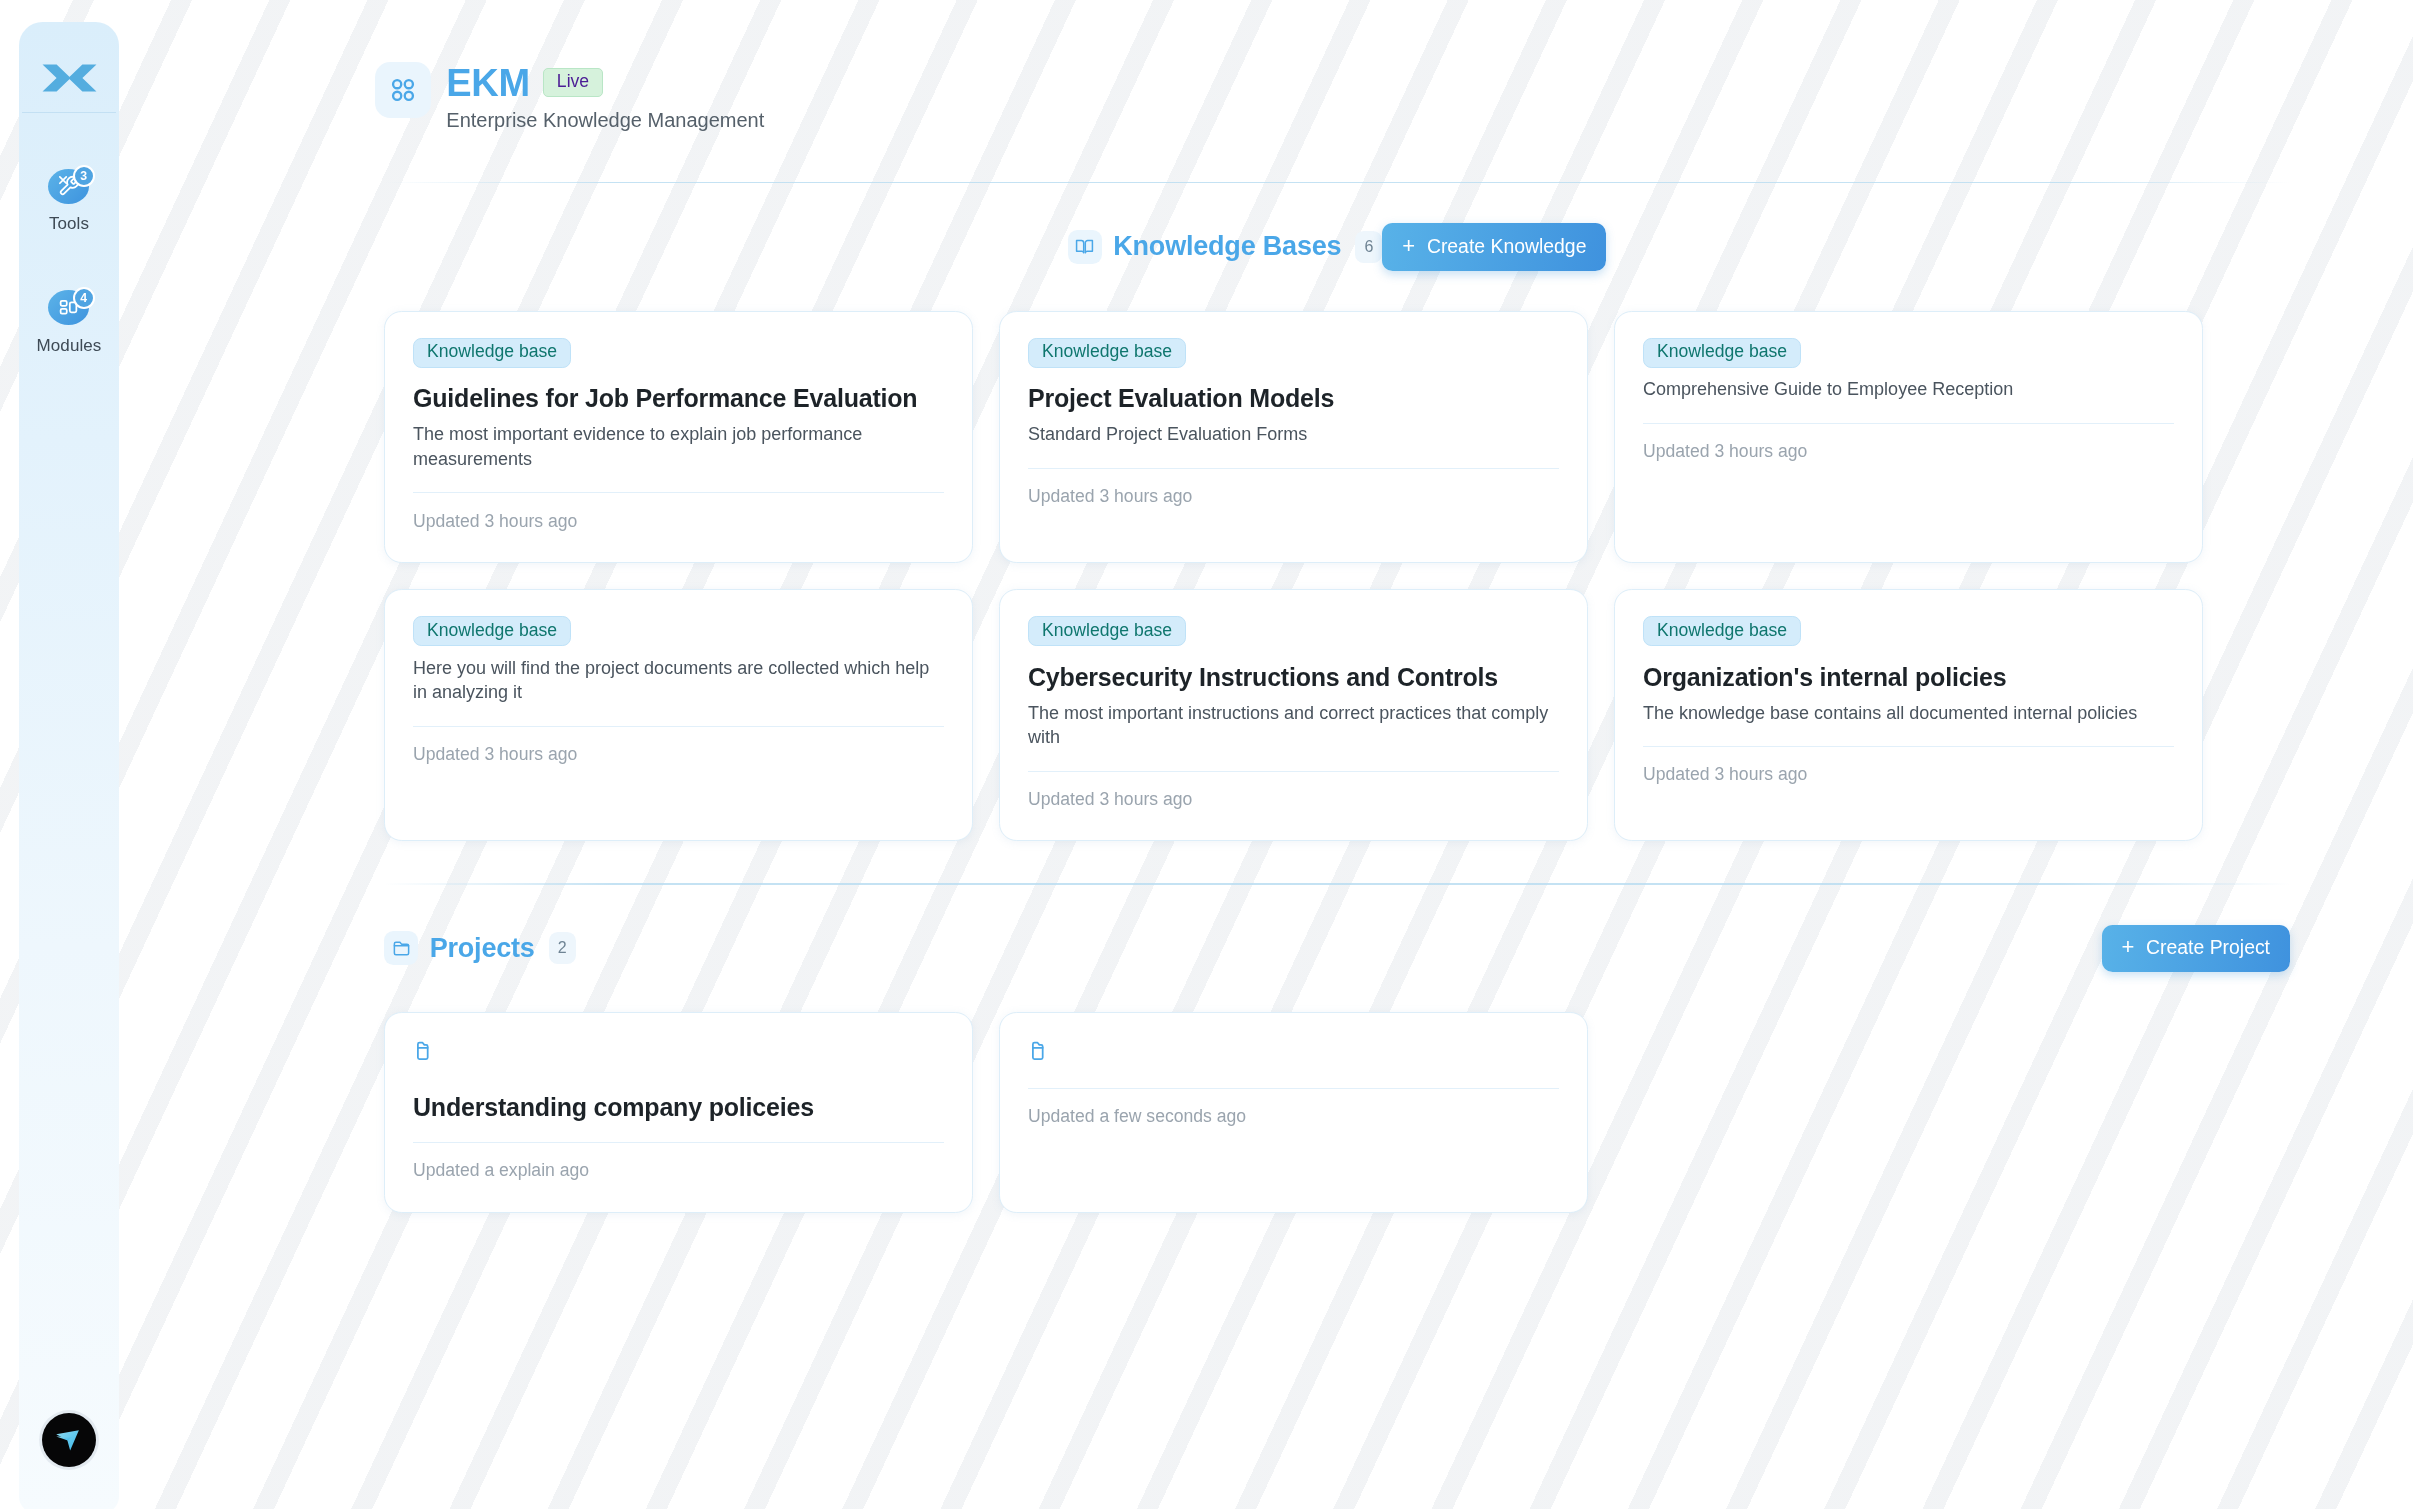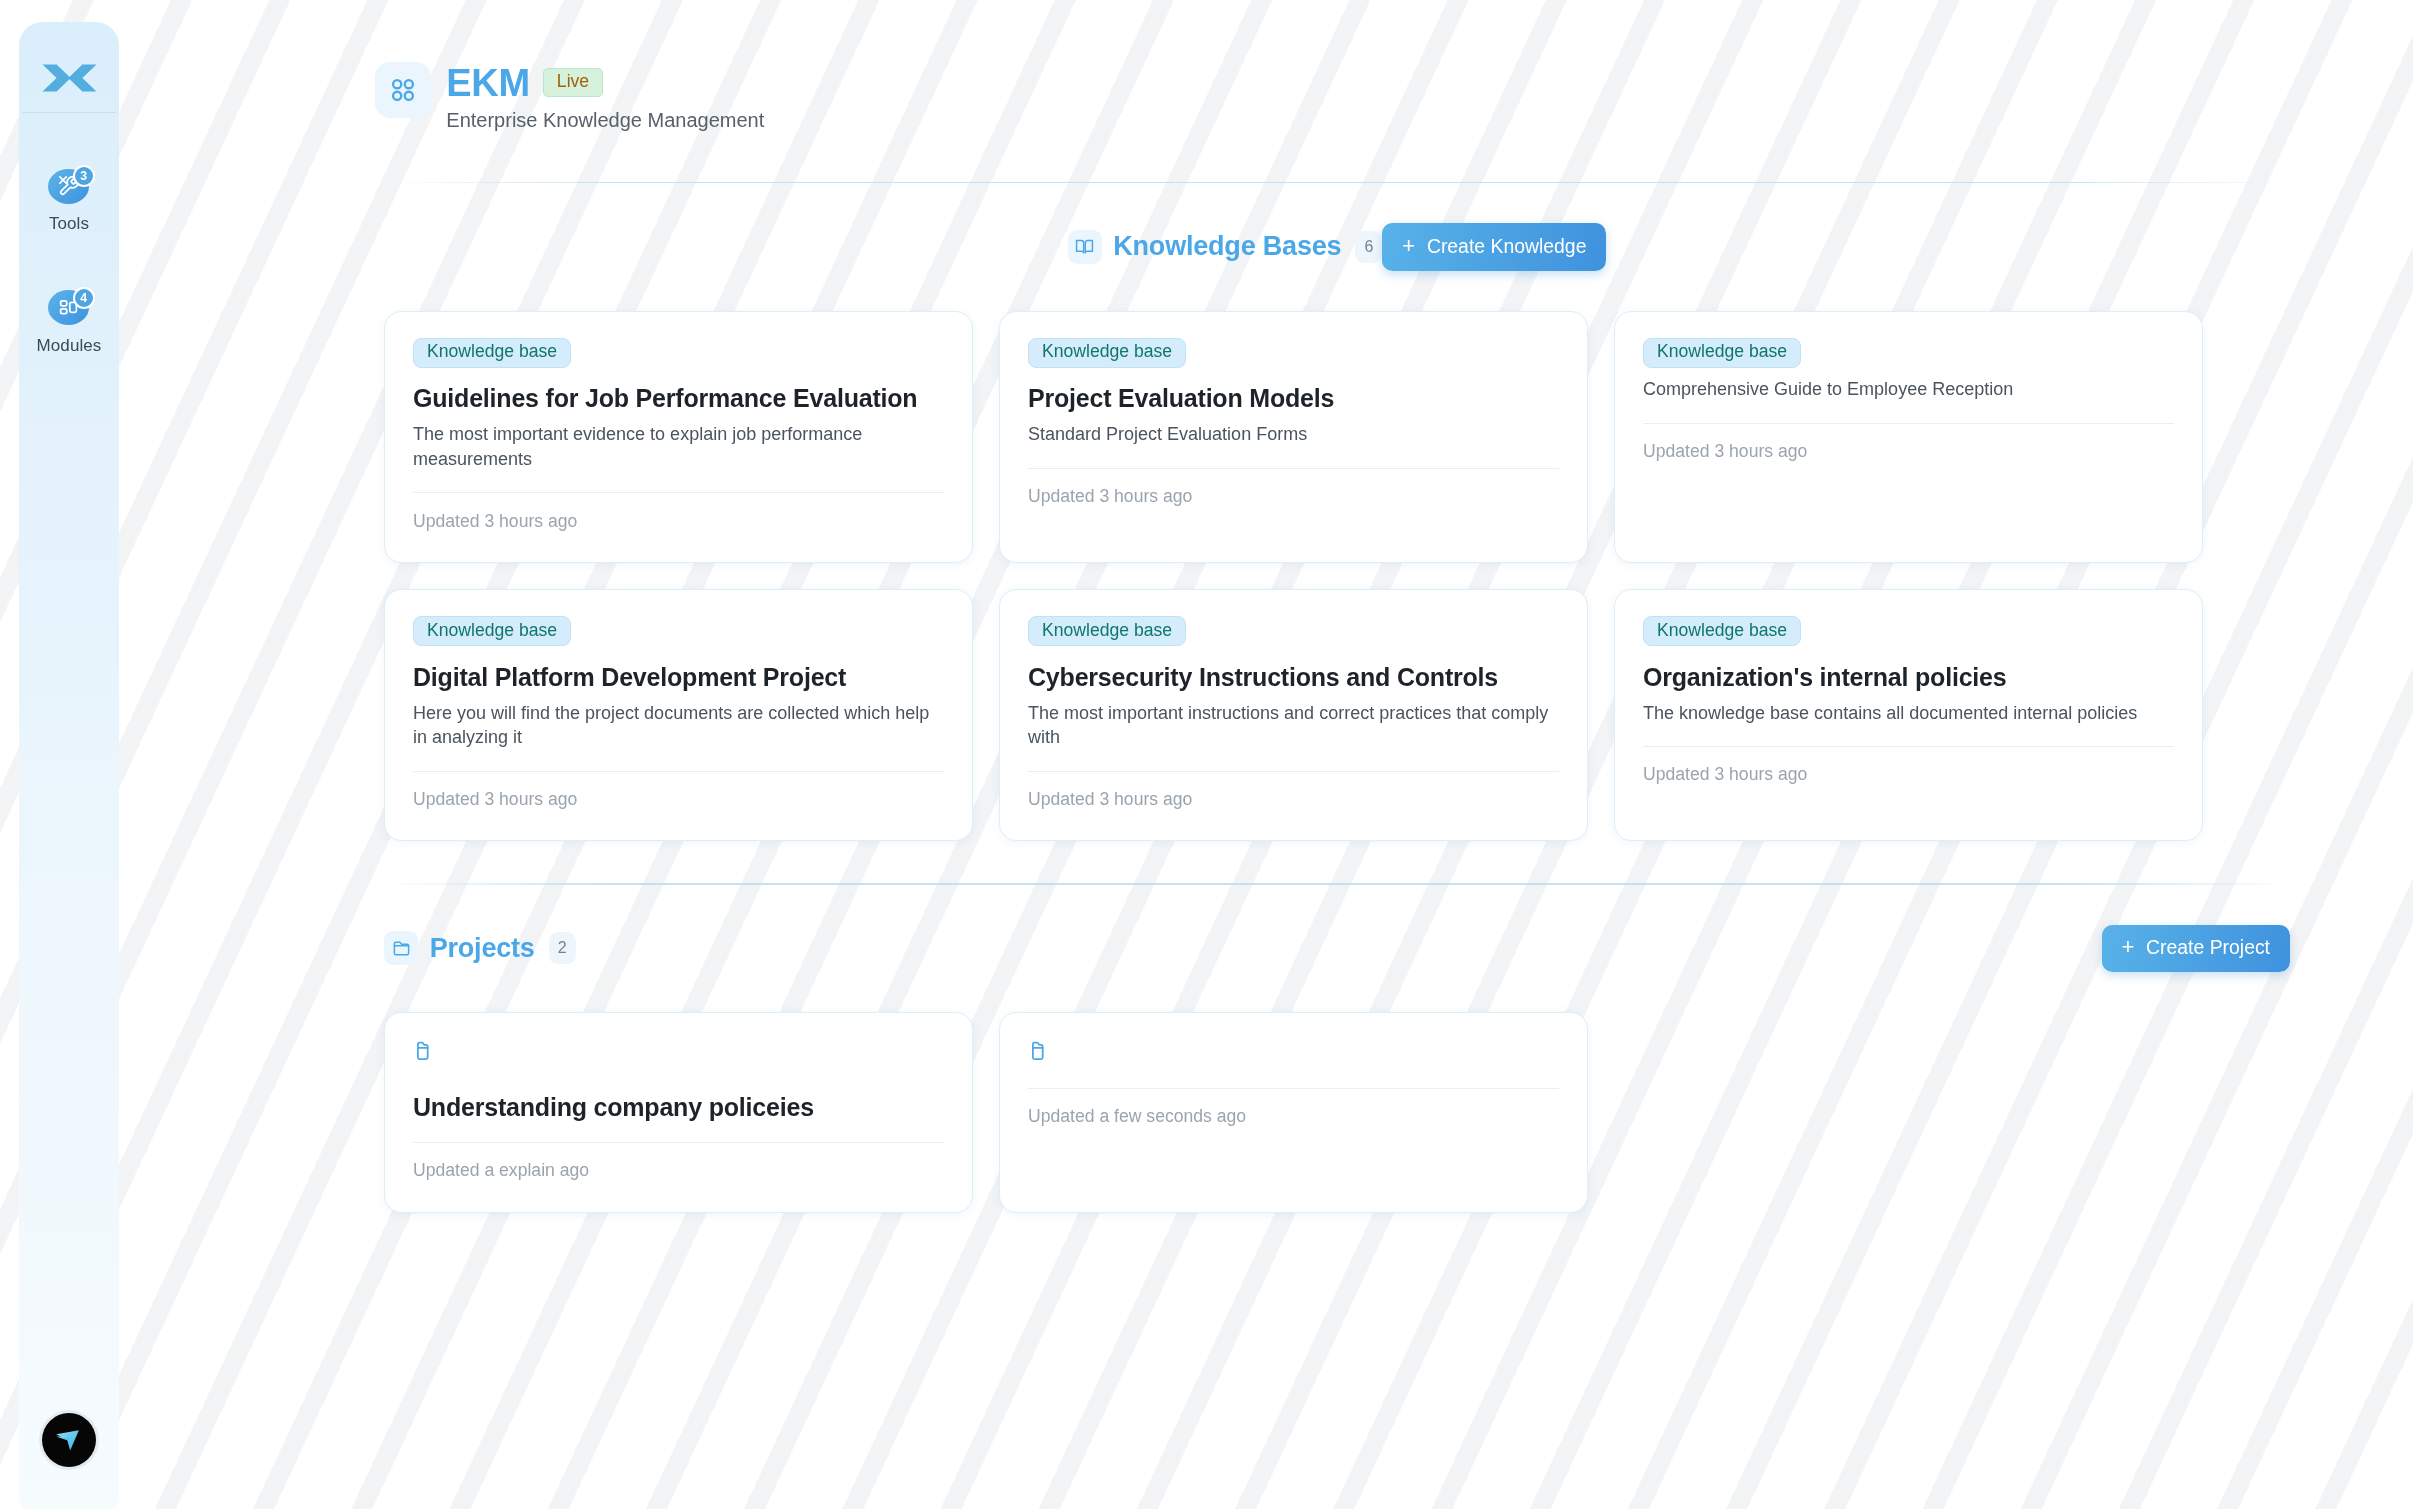--- a/index.html
+++ b/index.html
@@ -164,21 +164,21 @@
   }
   #app-title {
     font-size: 38px;
     font-weight: 700;
     color: #4aa7e8;
     letter-spacing: -0.3px;
     line-height: 1;
   }
   #app-status-badge {
     background: #d6f2dc;
-    color: #a16207;
+    color: #4c1d95;
     border: 0.6px solid #b9e6c6;
     border-radius: 5px;
     font-size: 17.6px;
     font-weight: 500;
     padding: 4.1px 13px 5.3px;
     line-height: 1;
   }
   #app-subtitle {
     margin-top: 7px;
     font-size: 20px;
@@ -453,21 +453,20 @@
 
     <div class="card kb-card">
       <span class="kb-tag">Knowledge base</span>
       <div class="card-desc">Comprehensive Guide to Employee Reception</div>
       <div class="card-rule"></div>
       <div class="card-updated">Updated 3 hours ago</div>
     </div>
 
     <div class="card kb-card">
       <span class="kb-tag">Knowledge base</span>
-      <div class="card-title">Digital Platform Development Project</div>
       <div class="card-desc">Here you will find the project documents are collected which help in analyzing it</div>
       <div class="card-rule"></div>
       <div class="card-updated">Updated 3 hours ago</div>
     </div>
 
     <div class="card kb-card">
       <span class="kb-tag">Knowledge base</span>
       <div class="card-title">Cybersecurity Instructions and Controls</div>
       <div class="card-desc">The most important instructions and correct practices that comply with</div>
       <div class="card-rule"></div>

